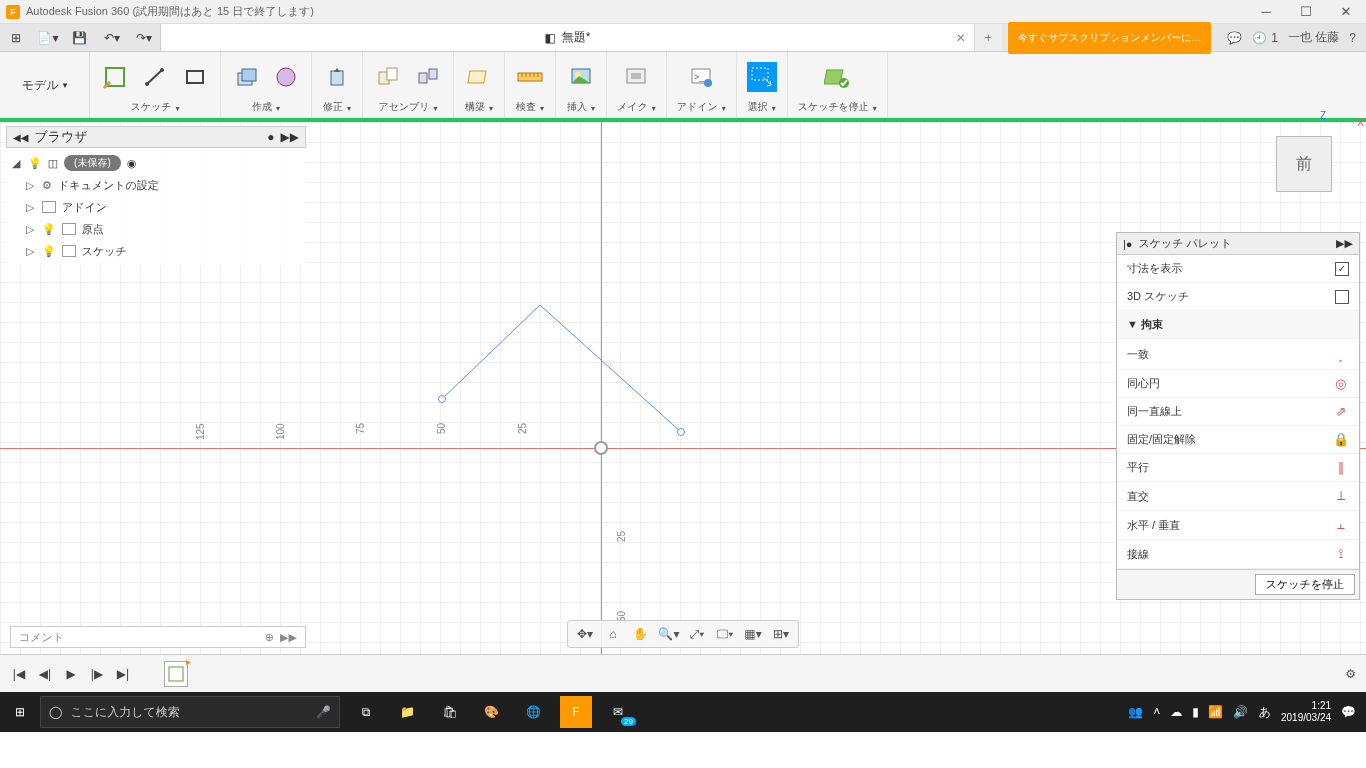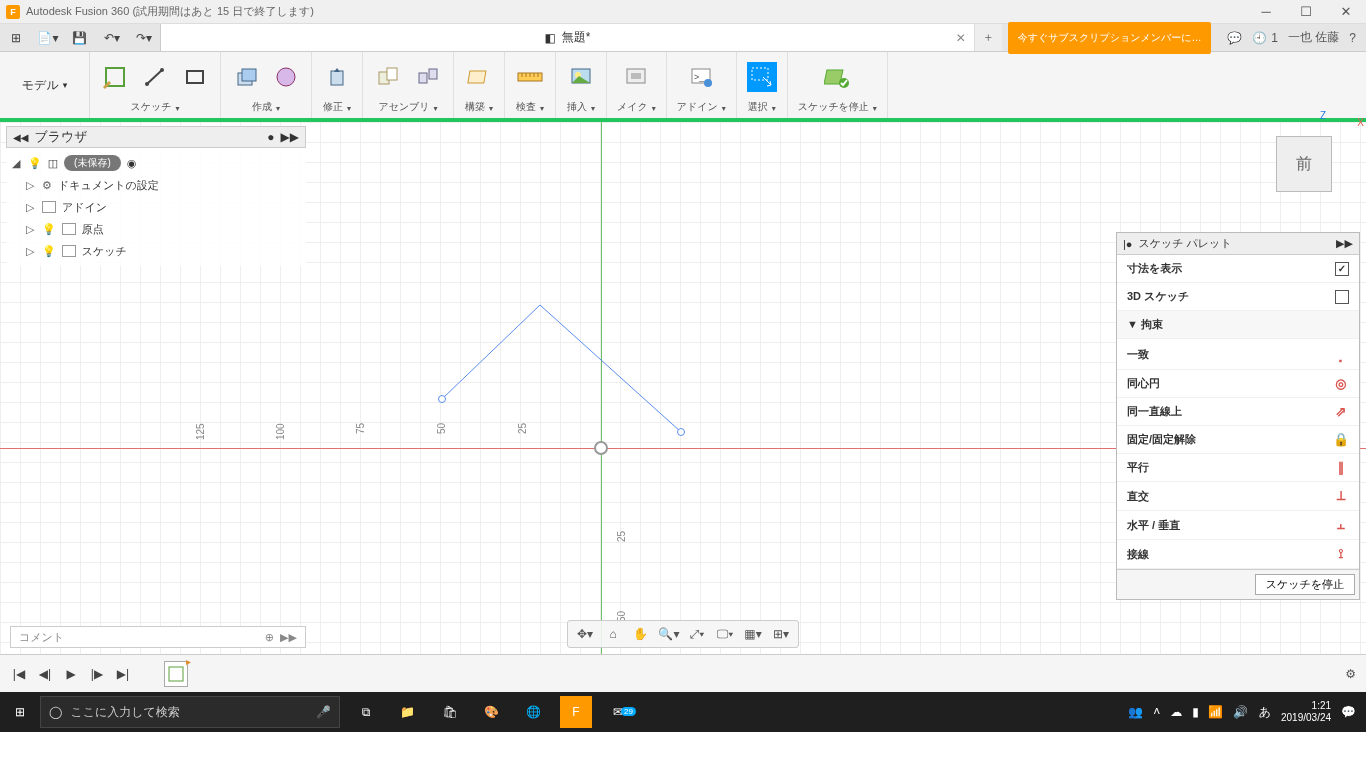--- a/index.html
+++ b/index.html
@@ -66,21 +66,21 @@
 
   .viewcube { position:absolute; right:20px; top:10px; width:56px; height:56px; background:#eee; border:1px solid #bbb; display:flex;align-items:center;justify-content:center; font-size:16px; color:#666;}
   .vc-axis { position:absolute; font-size:10px;}
   .vc-z{ color:#2a7be4; top:-16px; right:26px;}
   .vc-x{ color:#e0604f; bottom:-2px; right:-12px;}
 
   
   .palette { position:absolute; right:6px; top:110px; width:244px; background:#fff; border:1px solid #bbb; font-size:11px;}
   .pal-hdr { background:#eee; border-bottom:1px solid #ccc; height:22px; display:flex; align-items:center; padding:0 6px; gap:6px;}
   .pal-hdr .title{flex:1;}
-  .pal-row { display:flex; align-items:center; justify-content:space-between; padding:6px 10px; border-bottom:1px solid #f0f0f0;font-weight:bold;}
+  .pal-row { display:flex; align-items:center; justify-content:space-between; padding:6px 10px; border-bottom:1px solid #f0f0f0;}
   .pal-row.section{ font-weight:bold; background:#f7f7f7;}
   .chk { width:14px;height:14px;border:1px solid #555;background:#fff;display:inline-flex;align-items:center;justify-content:center;font-size:10px;}
   .chk.on::after{content:"✓";}
   .constraint-icon{ width:16px; text-align:center; color:#d9534f; font-size:13px;}
   .pal-foot { background:#f5f5f5; border-top:1px solid #ccc; padding:4px; text-align:right;}
   .pal-foot button{ font-size:11px; padding:2px 10px; background:#fff;border:1px solid #aaa;}
 
   
   .comment-bar{ position:absolute; left:10px; bottom:6px; width:296px; height:22px; background:#fff; border:1px solid #ccc; display:flex; align-items:center; padding:0 8px; color:#888; font-size:11px;}
   .comment-bar .plus{ margin-left:auto;}
@@ -495,21 +495,21 @@
     <span>ここに入力して検索</span>
     <span style="margin-left:auto">🎤</span>
   </div>
   <div class="tb-icons">
     <div class="tb-ico">⧉</div>
     <div class="tb-ico" style="color:#f3c96b">📁</div>
     <div class="tb-ico">🛍</div>
     <div class="tb-ico">🎨</div>
     <div class="tb-ico">🌐</div>
     <div class="tb-ico" style="background:#ff9900;color:#fff;width:32px;height:32px;margin:4px">F</div>
-    <div class="tb-ico" style="position:relative">✉<span style="position:absolute;bottom:16px;right:2px;background:#0af;color:#fff;font-size:8px;padding:0 3px;border-radius:6px">29</span></div>
+    <div class="tb-ico" style="position:relative">✉<span style="position:absolute;bottom:6px;right:2px;background:#0af;color:#fff;font-size:8px;padding:0 3px;border-radius:6px">29</span></div>
   </div>
   <div class="tray">
     <span>👥</span>
     <span>˄</span>
     <span>☁</span>
     <span>▮</span>
     <span>📶</span>
     <span>🔊</span>
     <span>あ</span>
     <div class="time">

